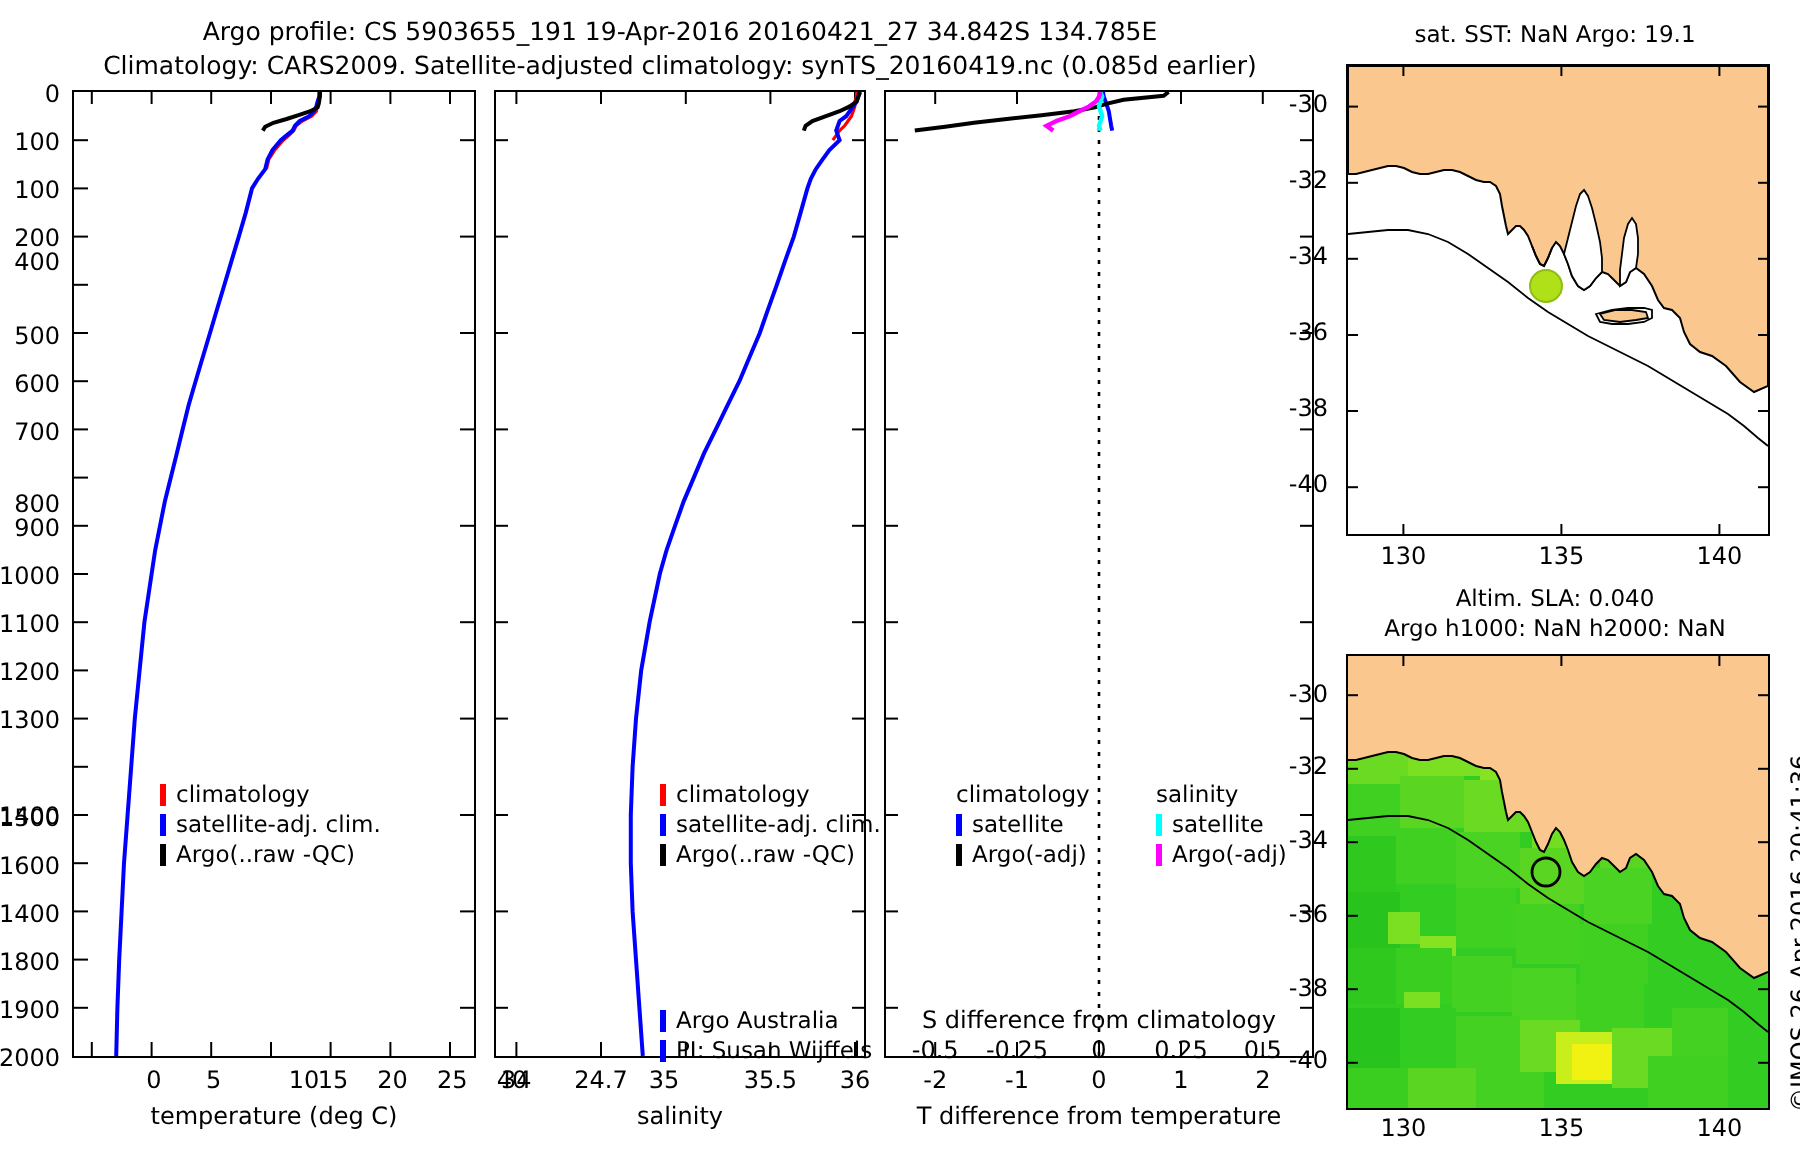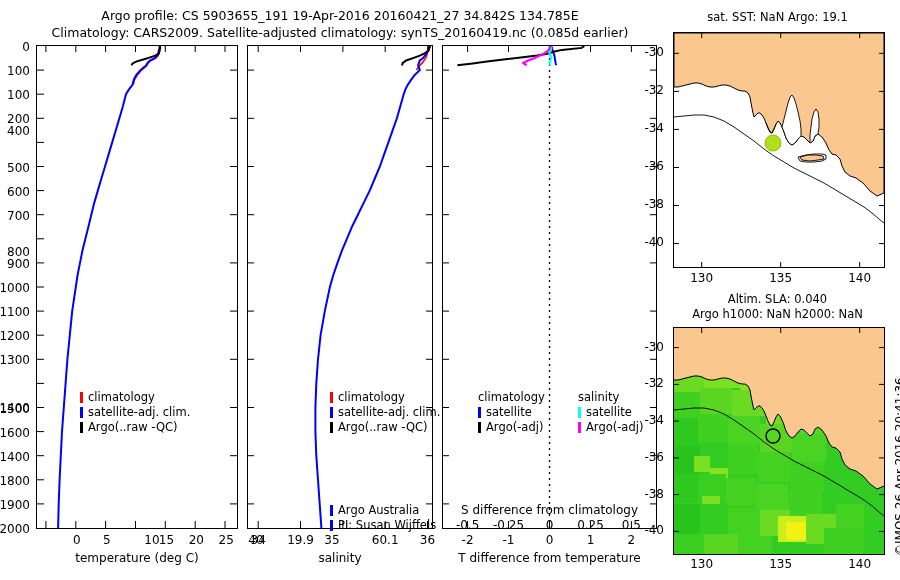--- a/index.html
+++ b/index.html
@@ -168,23 +168,23 @@
       <line x1="137.2" y1="0" x2="137.2" y2="6" stroke="#000"></line>
       <line x1="179.5" y1="0" x2="179.5" y2="6" stroke="#000"></line>
     </g>
     <polyline fill="none" stroke="#ff0000" stroke-width="1.6" points="180.3,0 180.3,2.4 179.4,4.8 179.4,7.2 178.6,9.6 177.7,12.1 176.0,14.5 174.3,16.9 171.8,19.3 170.1,21.7 168.4,24.1"></polyline>
     <polyline fill="none" stroke="#0000ff" stroke-width="2" points="182.0,0 181.1,2.4 180.3,4.8 178.6,7.2 176.9,9.6 175.1,12.1 171.8,14.5 170.1,19.3 171.8,24.1 166.7,29 163.3,33.7 159.9,38.6 157.4,43.4 155.7,48.2 152.3,60.3 148.9,72.3 144.6,84.3 140.4,96.4 136.1,108.4 131.9,120.5 126.8,132.5 121.7,144.6 115.8,156.6 109.9,168.7 104.0,180.7 98.9,192.8 93.8,204.8 89.5,216.9 85.3,229 81.9,241 76.8,265.1 72.6,289.2 70.0,313.3 68.3,337.4 67.4,361.5 67.4,385.6 68.3,409.7 70.0,433.8 71.7,457.9 73.4,482"></polyline>
     <polyline fill="none" stroke="#000000" stroke-width="2" points="182.0,0 181.1,2.4 180.3,4.8 176.9,7.2 171.8,9.6 165.0,12.1 158.2,14.5 154.8,16.9 153.9,19.3"></polyline>
   </svg>
 </div>
 <div class="abs" style="left:247px;top:533px;width:186px;">
   <div class="tick" style="left:11.2px;transform:translateX(-50%);">34</div>
-  <div class="tick" style="left:53.5px;transform:translateX(-50%);">19.9</div>
+  <div class="tick" style="left:53.5px;transform:translateX(-50%);">24.7</div>
   <div class="tick" style="left:85px;transform:translateX(-50%);">35</div>
-  <div class="tick" style="left:138.2px;transform:translateX(-50%);">60.1</div>
+  <div class="tick" style="left:138.2px;transform:translateX(-50%);">35.5</div>
   <div class="tick" style="left:180.5px;transform:translateX(-50%);">36</div>
 </div>
 <div class="abs axlabel" style="left:247px;top:551px;width:186px;">salinity</div>
 
 <div class="legend" style="left:330px;top:390px;">
   <div class="legrow">
     <span class="swatch" style="background:#ff0000;"></span>
     <span>climatology</span>
   </div>
   <div class="legrow">

